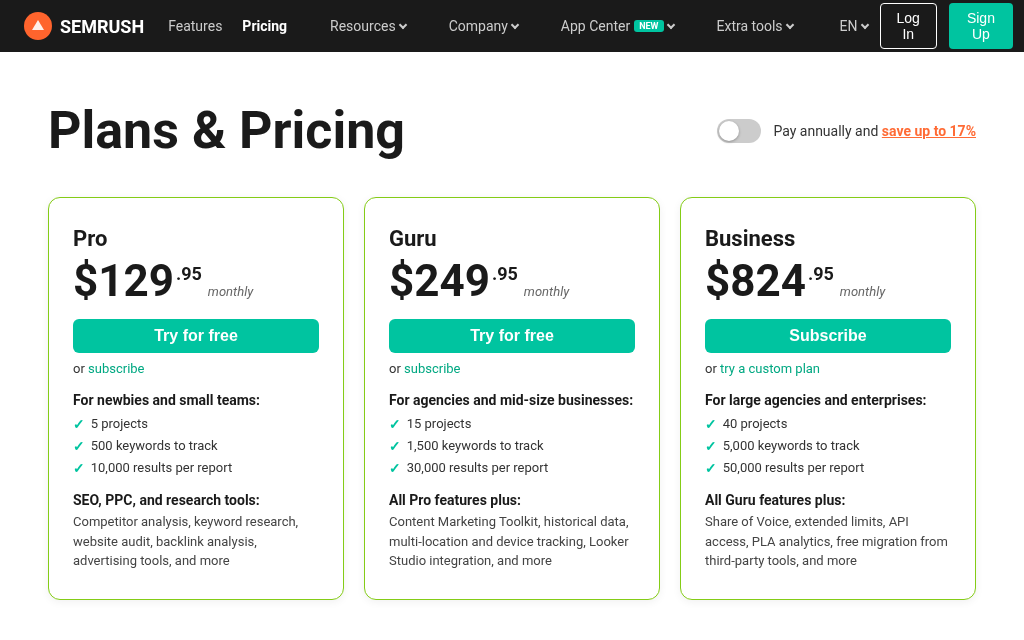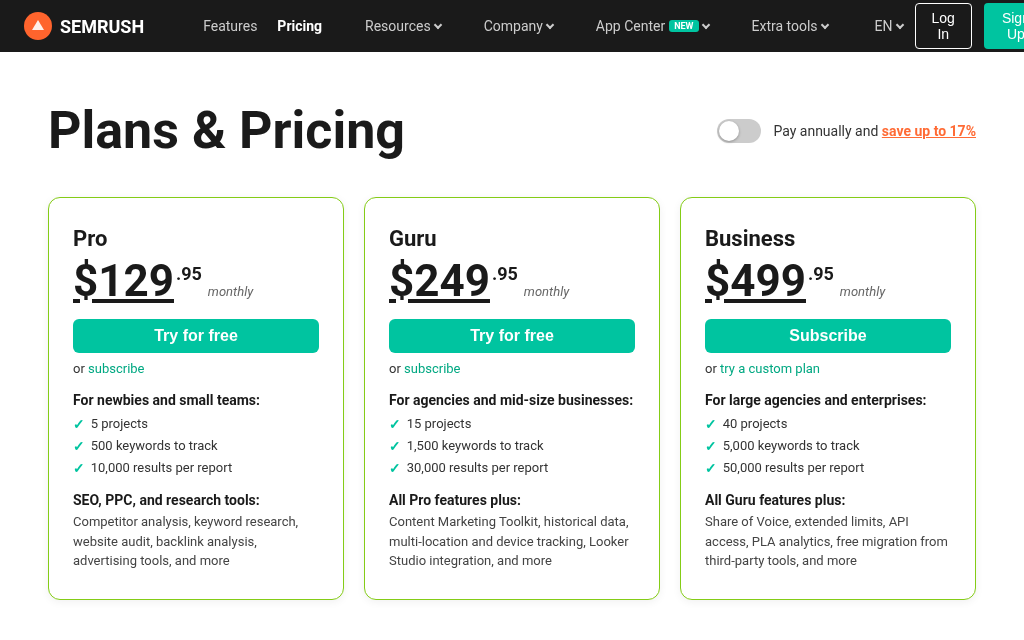--- a/index.html
+++ b/index.html
@@ -25,21 +25,20 @@
     }
     .logo-icon {
       width: 28px;
       height: 28px;
     }
     .nav-links {
       display: flex;
       align-items: center;
       gap: 20px;
       flex: 1;
-      margin-left: 35px;
     }
     .nav-link {
       color: #ccc;
       font-size: 14px;
       text-decoration: none;
       cursor: pointer;
       white-space: nowrap;
     }
     .nav-link.active {
       color: #fff;
@@ -176,21 +175,20 @@
     .price-row {
       display: flex;
       align-items: baseline;
       gap: 2px;
       margin-bottom: 4px;
     }
     .price-dollar {
       font-size: 44px;
       font-weight: 700;
       line-height: 1;
-      text-decoration: underline;
     }
     .price-cents {
       font-size: 18px;
       font-weight: 700;
       line-height: 1;
       align-self: flex-start;
       margin-top: 6px;
     }
     .price-period {
       font-size: 13px;
@@ -373,21 +371,21 @@
             <span>30,000 results per report</span>
           </li>
       </ul>
       <div class="tools-title">All Pro features plus:</div>
       <div class="tools-desc">Content Marketing Toolkit, historical data, multi-location and device tracking, Looker Studio integration, and more</div>
     </div>
 
     <div class="plan-card">
       <div class="plan-name">Business</div>
       <div class="price-row">
-        <span class="price-dollar">$499</span>
+        <span class="price-dollar">$824</span>
         <span class="price-cents">.95</span>
         <span class="price-period">monthly</span>
       </div>
       <button class="btn-primary">Subscribe</button>
       <div class="or-line">
         <span>or </span><a class="or-link">try a custom plan</a>
       </div>
       <div class="feature-section-title">For large agencies and enterprises:</div>
       <ul class="feature-list">
         <li>

